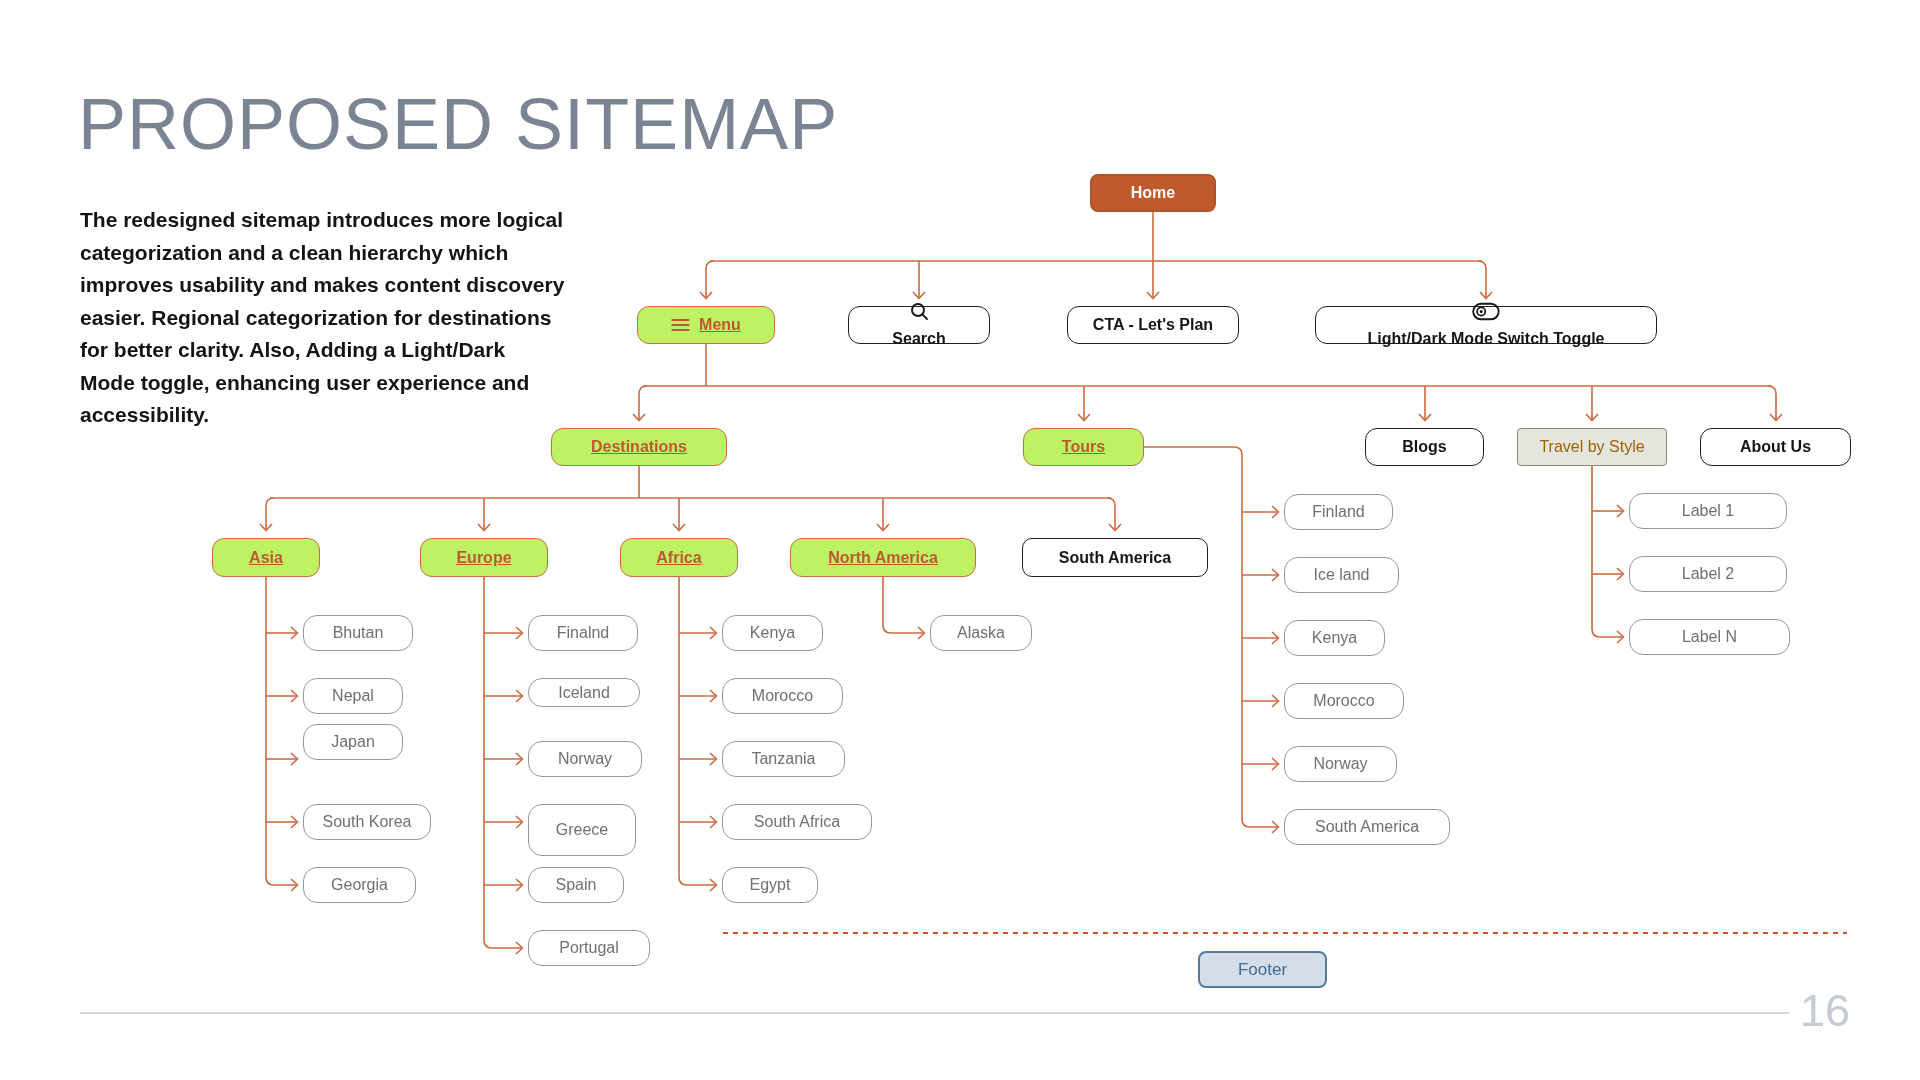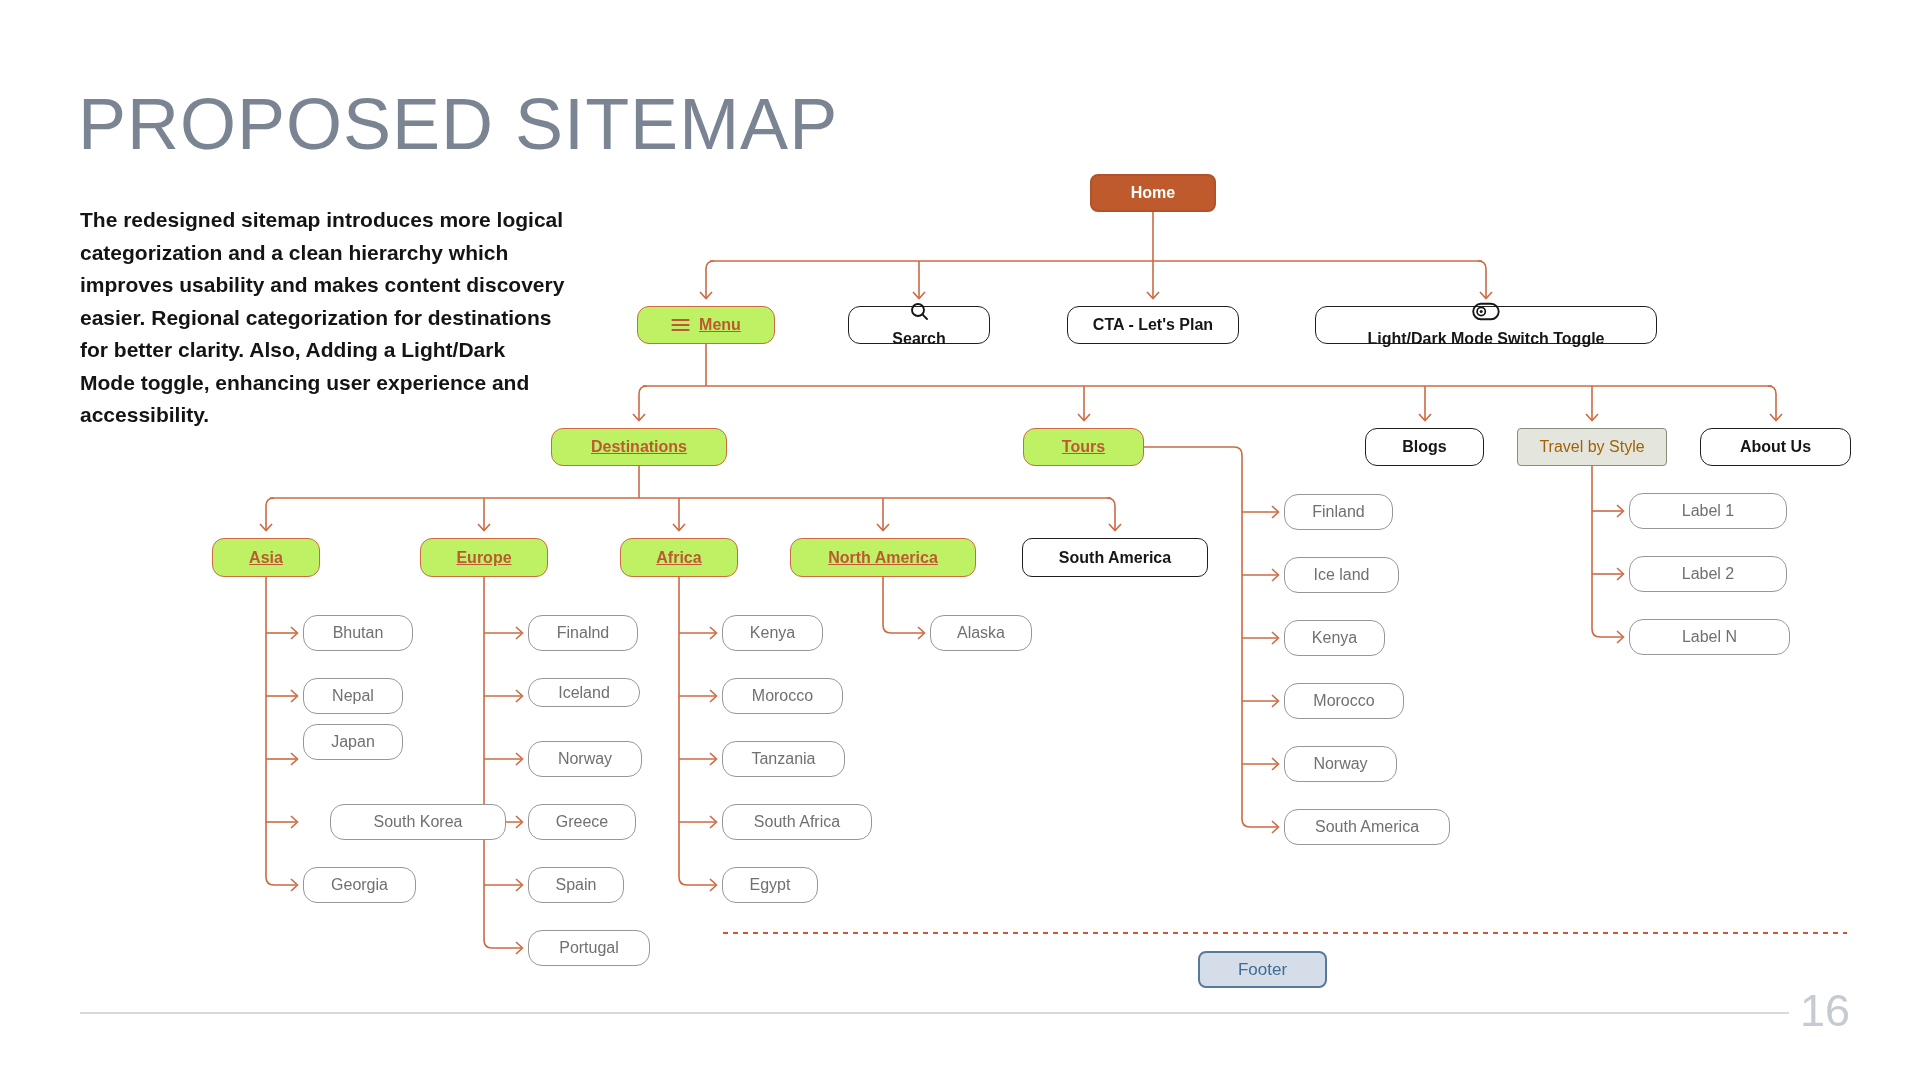--- a/index.html
+++ b/index.html
@@ -192,37 +192,37 @@
 
   <div class="node n-child" style="left:303px;top:615px;width:110px;height:36px;">
     <span>Bhutan</span>
     </div>
   <div class="node n-child" style="left:303px;top:678px;width:100px;height:36px;">
     <span>Nepal</span>
     </div>
   <div class="node n-child" style="left:303px;top:724px;width:100px;height:36px;">
     <span>Japan</span>
     </div>
-  <div class="node n-child" style="left:303px;top:804px;width:176px;height:36px;margin-left:27px;">
+  <div class="node n-child" style="left:303px;top:804px;width:128px;height:36px;">
     <span>South Korea</span>
     </div>
   <div class="node n-child" style="left:303px;top:867px;width:113px;height:36px;">
     <span>Georgia</span>
     </div>
 
   <div class="node n-child" style="left:528px;top:615px;width:110px;height:36px;">
     <span>Finalnd</span>
     </div>
   <div class="node n-child" style="left:528px;top:678px;width:112px;height:29px;">
     <span>Iceland</span>
     </div>
   <div class="node n-child" style="left:528px;top:741px;width:114px;height:36px;">
     <span>Norway</span>
     </div>
-  <div class="node n-child" style="left:528px;top:804px;width:108px;height:36px;">
+  <div class="node n-child" style="left:528px;top:804px;width:108px;height:52px;">
     <span>Greece</span>
     </div>
   <div class="node n-child" style="left:528px;top:867px;width:96px;height:36px;">
     <span>Spain</span>
     </div>
   <div class="node n-child" style="left:528px;top:930px;width:122px;height:36px;">
     <span>Portugal</span>
     </div>
 
   <div class="node n-child" style="left:722px;top:615px;width:101px;height:36px;">

